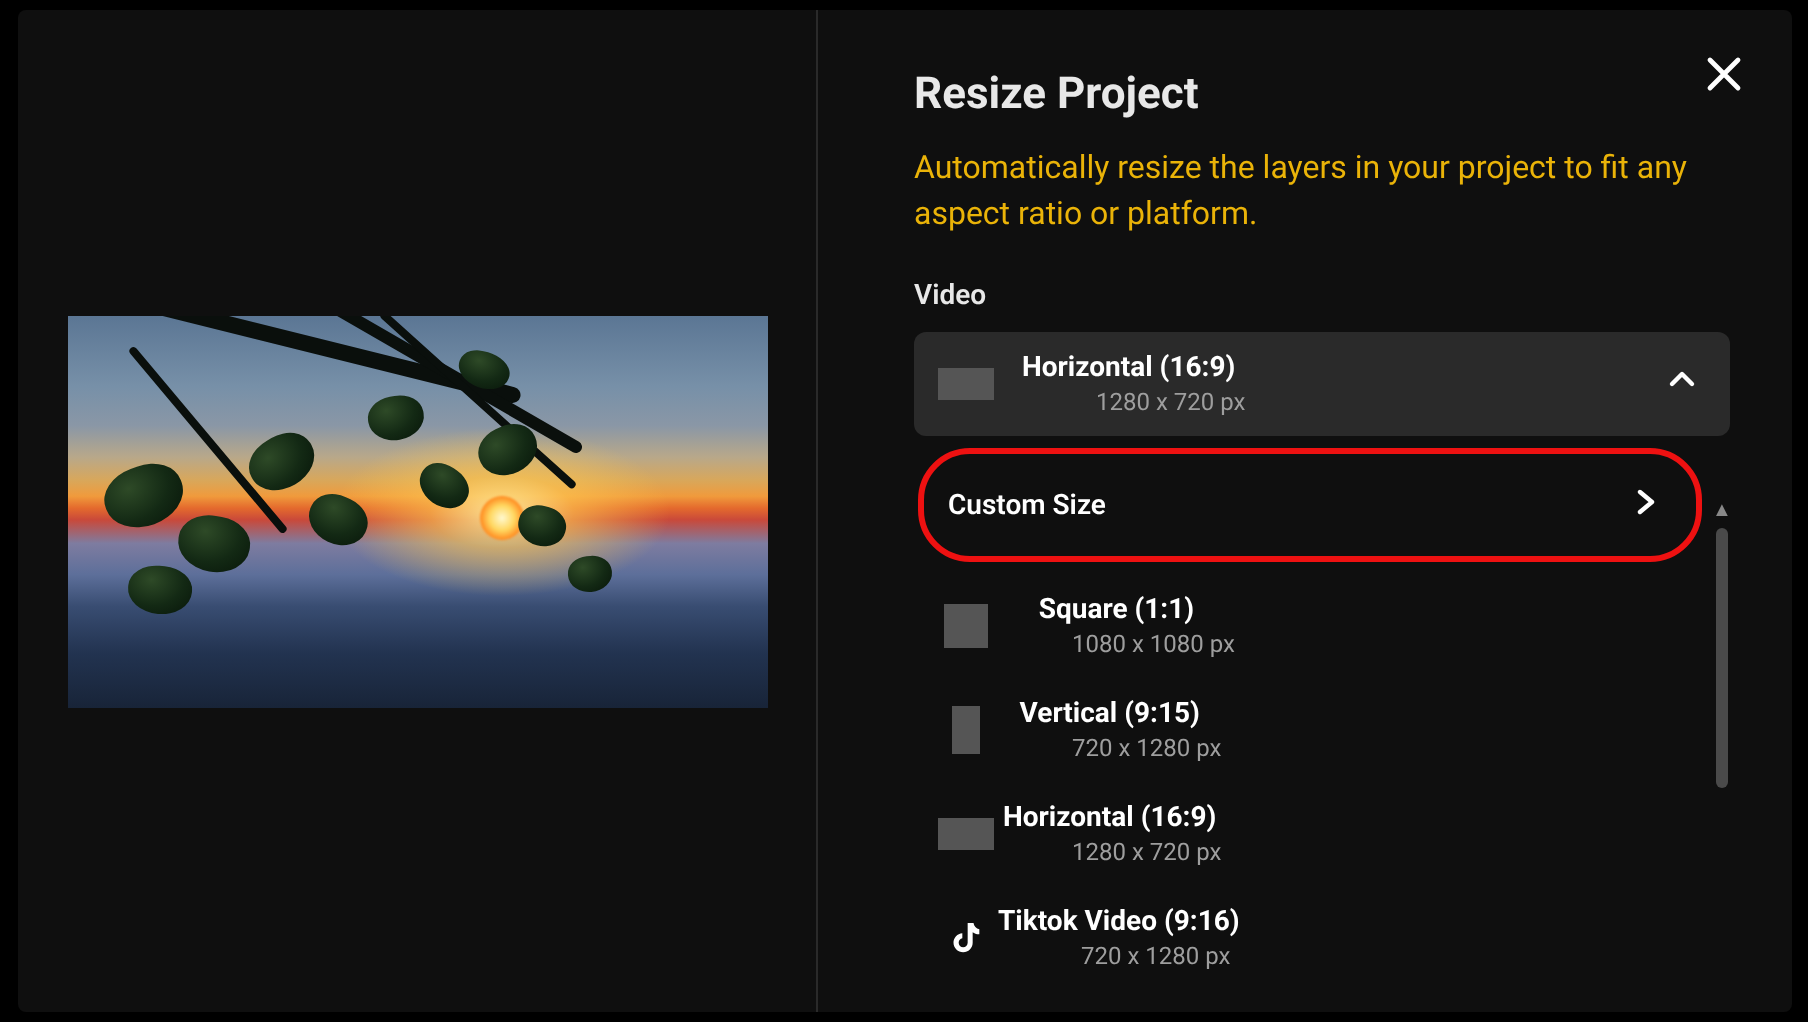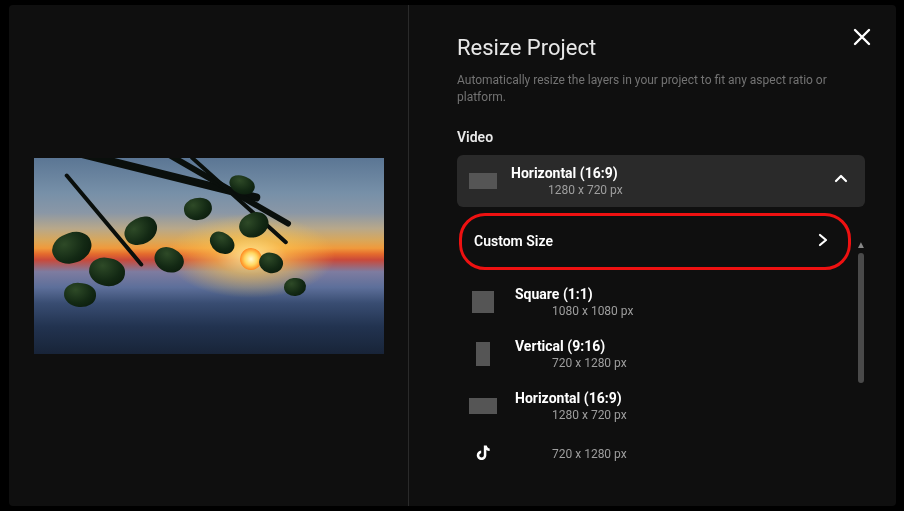--- a/index.html
+++ b/index.html
@@ -56,53 +56,53 @@
   .l11{left:195px;top:18px;width:26px;height:18px;transform:rotate(20deg)}
   .right-pane {
     flex: 1; padding: 30px 24px 0 48px; position: relative; color: #e8e8e8;
     display: flex; flex-direction: column; min-width: 0;
   }
   .close {
     position: absolute; top: 16px; right: 18px; width: 32px; height: 32px;
     display: flex; align-items: center; justify-content: center; cursor: pointer;
     color: #fff;
   }
-  h1 { font-size: 22px; font-weight: 400; margin-bottom: 12px; }
-  .desc { font-size: 12px; color: #737373; line-height: 1.45; margin-bottom: 22px; max-width: 400px; }
+  h1 { font-size: 22px; font-weight: 700; margin-bottom: 12px; }
+  .desc { font-size: 16px; color: #eab308; line-height: 1.45; margin-bottom: 22px; max-width: 400px; }
   .section-label { font-size: 14px; font-weight: 600; margin-bottom: 10px; }
   .select-head {
     background: #2a2a2a; border-radius: 6px; padding: 10px 16px 10px 12px;
     display: flex; align-items: center; gap: 14px; cursor: pointer; width: 408px;
   }
   .thumb {
     background: #555; flex: none;
   }
   .thumb.r16x9 { width: 28px; height: 16px; }
   .thumb.r1x1 { width: 22px; height: 22px; }
   .thumb.r9x16 { width: 14px; height: 24px; }
   .opt-text .t1 { font-size: 14px; font-weight: 700; color: #fff; }
   .opt-text .t2 { font-size: 12px; color: #9e9e9e; margin-top: 2px; margin-left: 37px; }
   .chev { margin-left: auto; color: #fff; }
   .dropdown-wrap { position: relative; width: 408px; margin-top: 6px; }
   .dropdown {
-    width: 396px; overflow: hidden;
+    width: 396px; overflow: hidden; text-align: center;
   }
   .custom-row {
     margin: 0 2px 0 2px; padding: 16px 18px 16px 12px;
     display: flex; align-items: center; cursor: pointer;
     border: 3px solid #e11; border-radius: 26px;
   }
   .custom-row .lbl { font-size: 14px; font-weight: 600; color: #fff; }
   .options {
     margin-top: 6px;
     height: 205px; overflow: hidden;
     position: relative;
   }
   .option {
-    display: flex; align-items: center; gap: 18px;
+    display: flex; align-items: center; gap: 2px;
     padding: 10px 12px; cursor: pointer;
   }
   .option .thumb-slot { width: 28px; display: flex; justify-content: center; }
   .tiktok-icon {
     width: 22px; height: 22px; flex: none; display: flex; align-items: center; justify-content: center;
   }
   .scrollbar {
     position: absolute; right: 0; top: 40px; width: 8px; height: 250px;
   }
   .scrollbar .track { position: absolute; inset: 0; background: transparent; }
@@ -180,21 +180,21 @@
               <div class="opt-text">
                 <div class="t1">Square (1:1)</div>
                 <div class="t2">1080 x 1080 px</div>
               </div>
             </div>
             <div class="option">
               <div class="thumb-slot">
                 <div class="thumb r9x16"></div>
               </div>
               <div class="opt-text">
-                <div class="t1">Vertical (9:16)</div>
+                <div class="t1">Vertical (9:15)</div>
                 <div class="t2">720 x 1280 px</div>
               </div>
             </div>
             <div class="option">
               <div class="thumb-slot">
                 <div class="thumb r16x9"></div>
               </div>
               <div class="opt-text">
                 <div class="t1">Horizontal (16:9)</div>
                 <div class="t2">1280 x 720 px</div>
@@ -202,20 +202,21 @@
             </div>
             <div class="option">
               <div class="thumb-slot">
                 <div class="tiktok-icon">
                   <svg width="20" height="20" viewBox="0 0 24 24">
                     <path fill="#fff" d="M16.5 3c.3 1.9 1.6 3.4 3.5 3.7v3c-1.5.1-2.9-.4-4-1.2v6.3c0 3.2-2.6 5.7-5.7 5.7S4.5 18 4.5 14.8c0-3 2.3-5.5 5.3-5.7v3.1c-1.2.2-2.2 1.2-2.2 2.6 0 1.5 1.2 2.7 2.7 2.7s2.7-1.2 2.7-2.7V3h3.5z"></path>
                   </svg>
                 </div>
               </div>
               <div class="opt-text">
+                <div class="t1">Tiktok Video (9:16)</div>
                 <div class="t2">720 x 1280 px</div>
               </div>
             </div>
           </div>
       </div>
 
       <div class="scrollbar">
         <div class="arrow up">▲</div>
         <div class="track">
             <div class="thumb-sb"></div>

